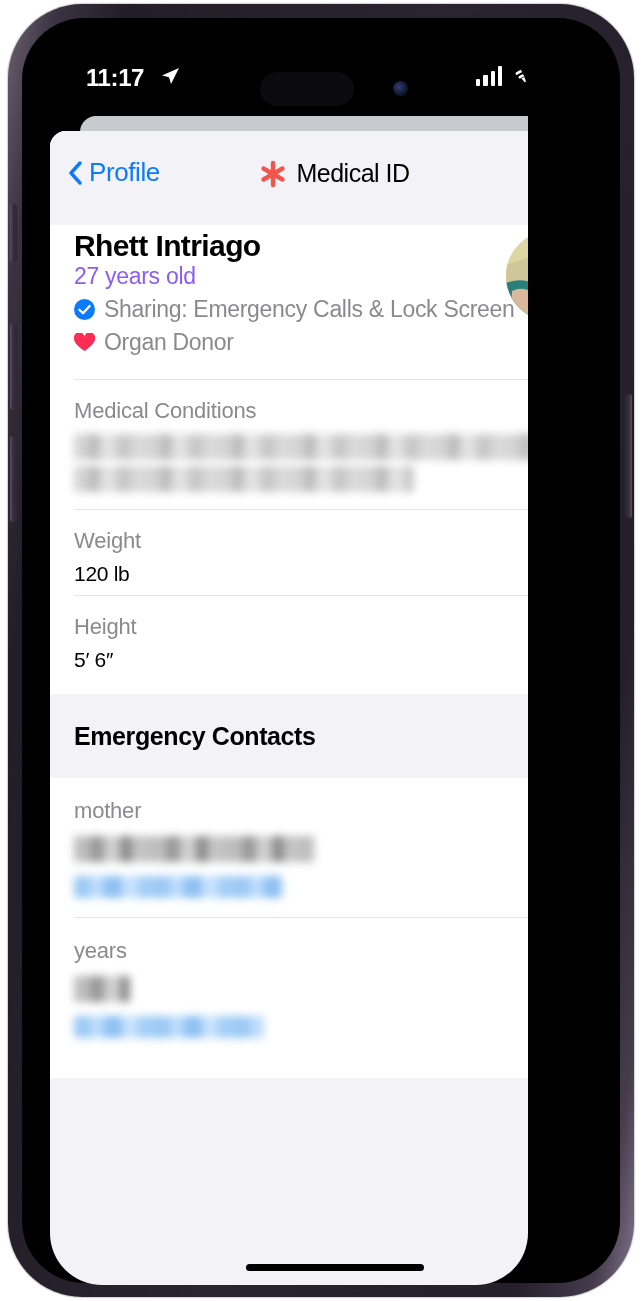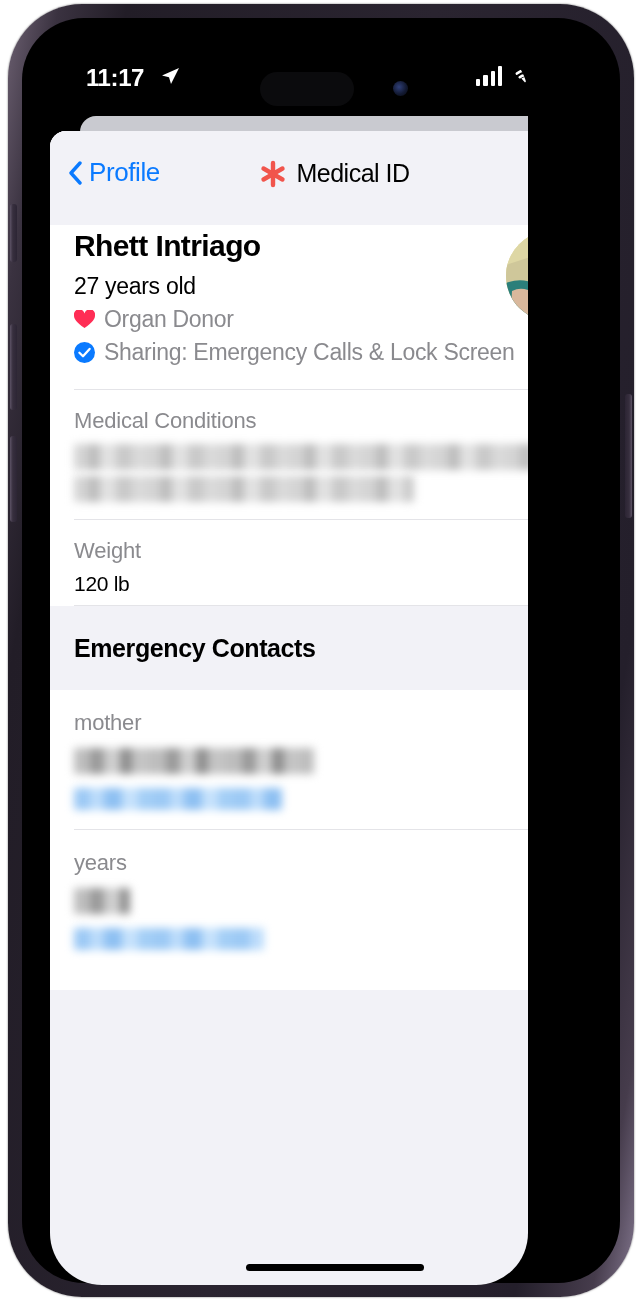--- a/index.html
+++ b/index.html
@@ -117,21 +117,21 @@
   }
   .card{ background:#fff; }
   .row{ position:relative; padding:0 0 0 24px; }
   .divider{ position:absolute; left:24px; right:0; bottom:0; height:1px; background:#e4e4e8; }
   .field-label{ font-size:22px; color:#8a8a8e; letter-spacing:-.2px; }
   .field-value{ font-size:21px; color:#000; letter-spacing:-.3px; }
 
   
   #profile-row{ padding:26px 24px 24px 24px; position:relative; }
   #profile-name{ font-size:30px; font-weight:bold; color:#000; letter-spacing:-.6px; }
-  #profile-age{ font-size:23px; color:#000000; margin-top:10px; letter-spacing:-.3px; }
+  #profile-age{ font-size:23px; color:#8b5cf6; margin-top:0; letter-spacing:-.3px; }
   .tag-line{ display:flex; align-items:center; gap:9px; margin-top:6px; }
   .tag-text{ font-size:23px; color:#8a8a8e; letter-spacing:-.3px; }
   #heart-icon{ width:21px; height:19px; }
   #check-circle-icon{ width:21px; height:21px; }
   #avatar{
     position:absolute; right:24px; top:28px; width:90px; height:90px;
     border-radius:50%; overflow:hidden;
     background:#e8e2bd;
   }
 
@@ -219,32 +219,32 @@
 
         <div class="section-header">Information</div>
 
         <div class="card">
 
           <div id="profile-row">
             <div id="profile-name">Rhett Intriago</div>
             <div id="profile-age">27 years old</div>
 
             <div class="tag-line">
-              <svg id="heart-icon" viewBox="0 0 21 19">
-                <path d="M10.5 18 C2 12 0 8.4 0 5.4 A5.2 5.2 0 0 1 10.5 3.6 A5.2 5.2 0 0 1 21 5.4 C21 8.4 19 12 10.5 18 Z" fill="#ff2d55"></path>
-              </svg>
-              <span class="tag-text">Organ Donor</span>
-            </div>
-
-            <div class="tag-line">
               <svg id="check-circle-icon" viewBox="0 0 21 21">
                 <circle cx="10.5" cy="10.5" r="10.5" fill="#0a7aff"></circle>
                 <path d="M5.4 10.8 L9 14.3 L15.6 6.9" stroke="#fff" stroke-width="2.3" fill="none" stroke-linecap="round" stroke-linejoin="round"></path>
               </svg>
               <span class="tag-text">Sharing: Emergency Calls &amp; Lock Screen</span>
+            </div>
+
+            <div class="tag-line">
+              <svg id="heart-icon" viewBox="0 0 21 19">
+                <path d="M10.5 18 C2 12 0 8.4 0 5.4 A5.2 5.2 0 0 1 10.5 3.6 A5.2 5.2 0 0 1 21 5.4 C21 8.4 19 12 10.5 18 Z" fill="#ff2d55"></path>
+              </svg>
+              <span class="tag-text">Organ Donor</span>
             </div>
 
             <div id="avatar">
               <svg viewBox="0 0 90 90" width="90" height="90">
                 <rect width="90" height="90" fill="#e9e3b4"></rect>
                 <path d="M0 0 H90 V30 L60 46 L24 28 L0 40 Z" fill="#ded7a4"></path>
                 <path d="M0 34 L30 24 L46 40 L20 62 L0 56 Z" fill="#cfc79a"></path>
                 <path d="M0 52 Q22 44 38 60 L38 90 H0 Z" fill="#2b7f7a"></path>
                 <path d="M40 58 Q56 46 72 62 L78 90 H34 Z" fill="#2f9a90"></path>
                 <circle cx="58" cy="36" r="20" fill="#d7b79a"></circle>
@@ -267,20 +267,24 @@
             </div>
             <div class="divider"></div>
           </div>
 
           <div class="row" style="padding-top:18px; padding-bottom:10px;">
             <div class="field-label">Weight</div>
             <div class="field-value" style="margin-top:8px;">120 lb</div>
             <div class="divider"></div>
           </div>
 
+          <div class="row" style="padding-top:18px; padding-bottom:22px;">
+            <div class="field-label">Height</div>
+            <div class="field-value" style="margin-top:8px;">5′ 6″</div>
+          </div>
         </div>
 
         <div class="section-header" style="height:84px;">Emergency Contacts</div>
 
         <div class="card" style="min-height:300px;">
 
           <div class="row" style="padding-top:20px; padding-bottom:20px;">
             <div class="field-label">mother</div>
             <div style="margin-top:12px;">
               <div class="blur-bar blur-gray-dark" style="width:240px;height:26px;"></div>

